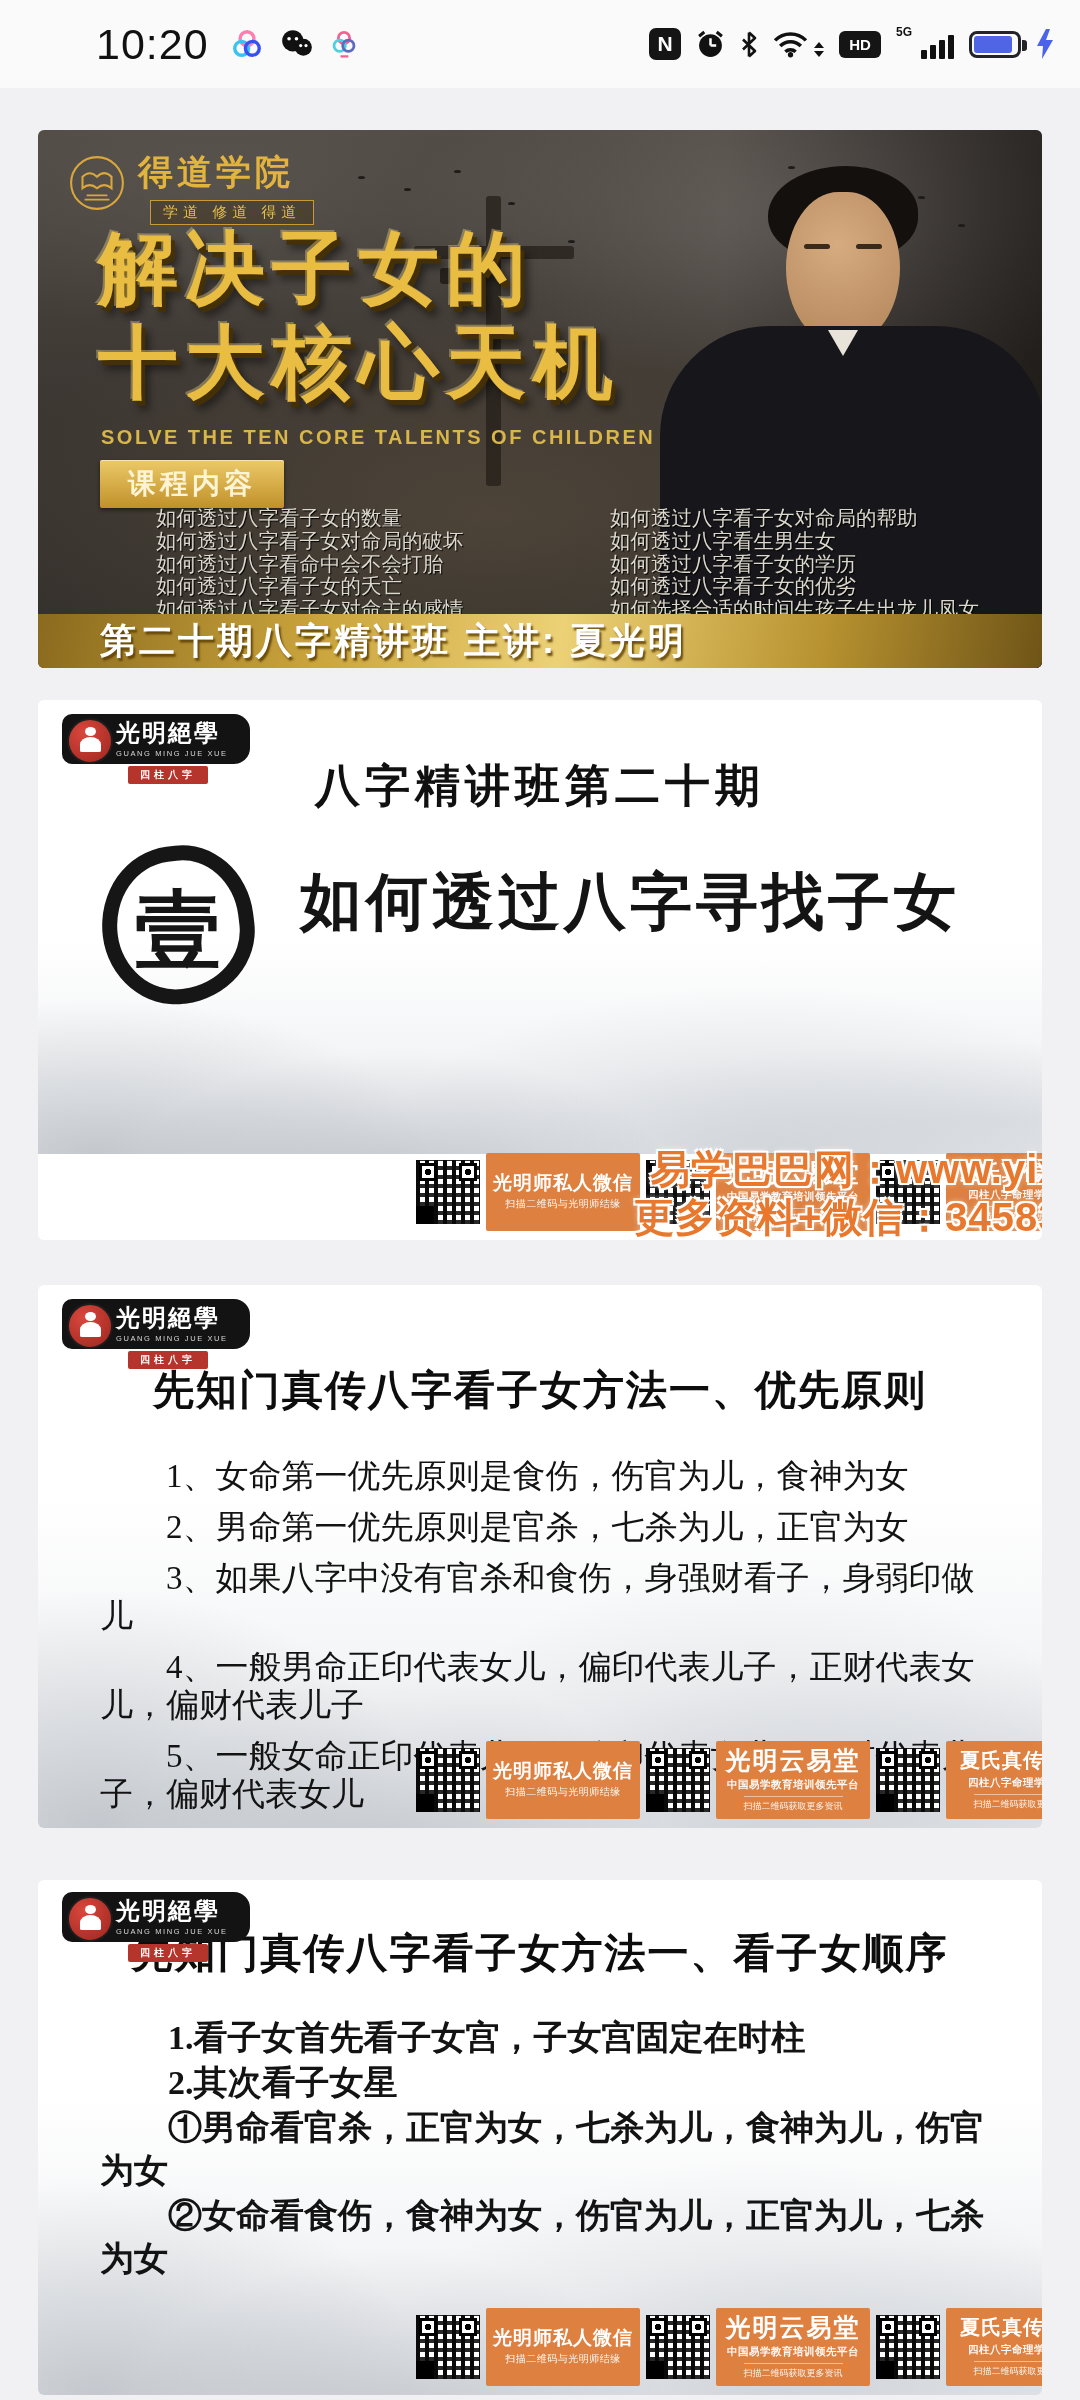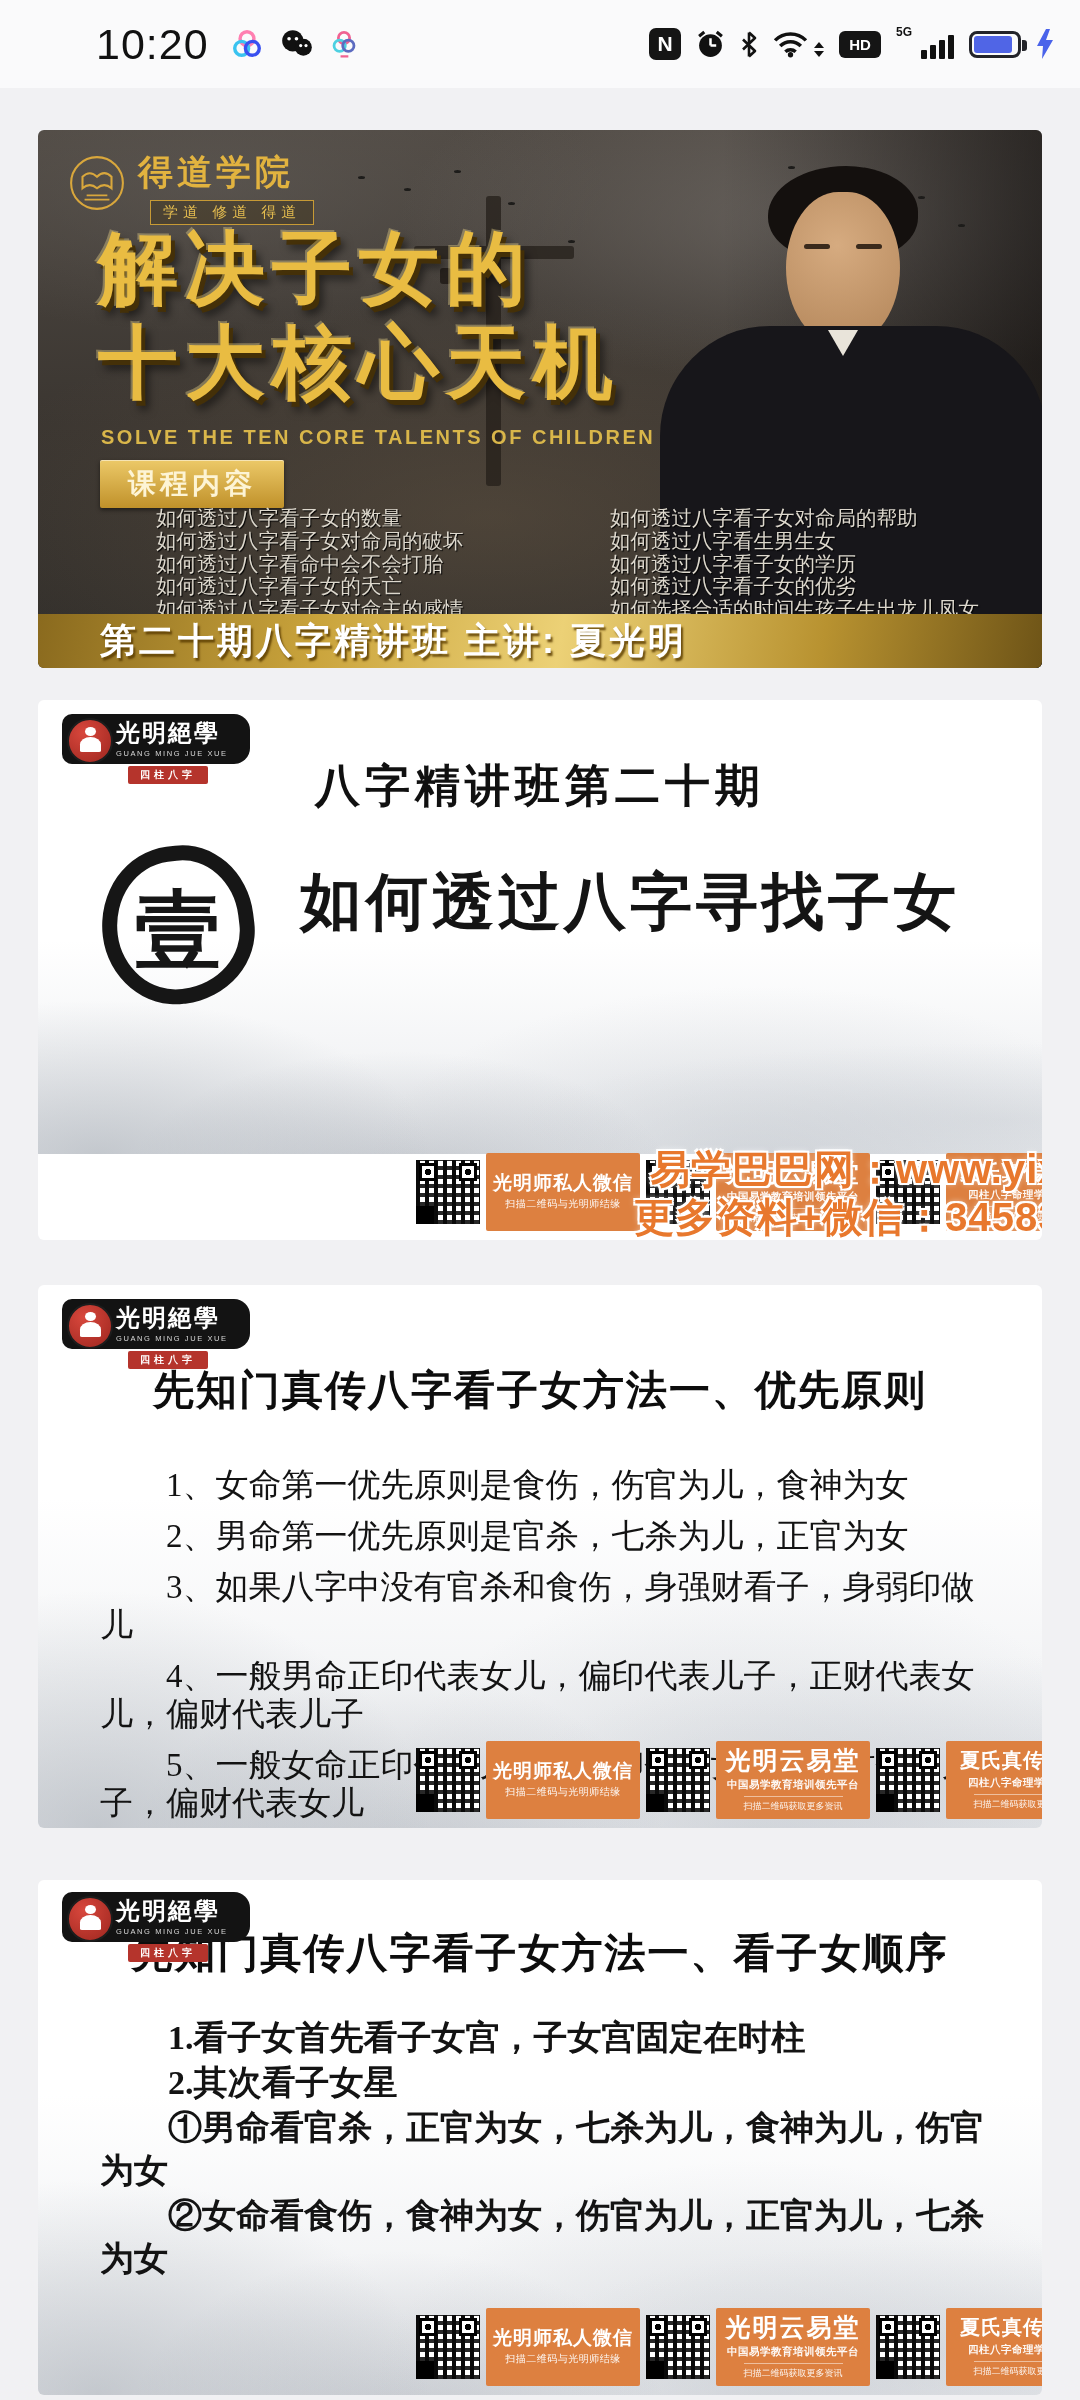--- a/index.html
+++ b/index.html
@@ -117,21 +117,21 @@
   .s2-heading{position:absolute;left:262px;top:160px;z-index:2;white-space:nowrap;
     font-family:"Liberation Serif","DejaVu Serif",serif;font-size:62px;font-weight:600;color:#141414;letter-spacing:4px;}
 
   
   .slide-title{position:absolute;left:0;width:100%;text-align:center;z-index:2;
     font-size:41px;font-weight:800;color:#0d0d0d;letter-spacing:2px;}
   .s3 .slide-title{top:78px;}
   .s4 .slide-title{top:46px;}
   .slide-body{position:absolute;left:62px;width:905px;z-index:2;
     font-family:"Liberation Serif","DejaVu Serif",serif;color:#131313;}
-  .s3 .slide-body{top:181px;font-size:33px;line-height:38px;}
+  .s3 .slide-body{top:172px;font-size:33px;line-height:38px;}
   .s3 .slide-body p{margin:0 0 13px;text-indent:2em;}
   .s4 .slide-body{top:136px;font-size:34px;line-height:43px;font-weight:bold;}
   .s4 .slide-body p{margin:0 0 2px;text-indent:2em;}
 
   
   .footer{position:absolute;left:378px;bottom:8px;height:80px;display:flex;align-items:center;gap:6px;z-index:3;}
   .qr{width:64px;height:64px;background-color:#fff;position:relative;flex:0 0 auto;
     background-image:
       repeating-linear-gradient(0deg, rgba(10,10,10,.88) 0 4px, transparent 4px 9px),
       repeating-linear-gradient(90deg, #0a0a0a 0 4px, #fff 4px 9px);}

